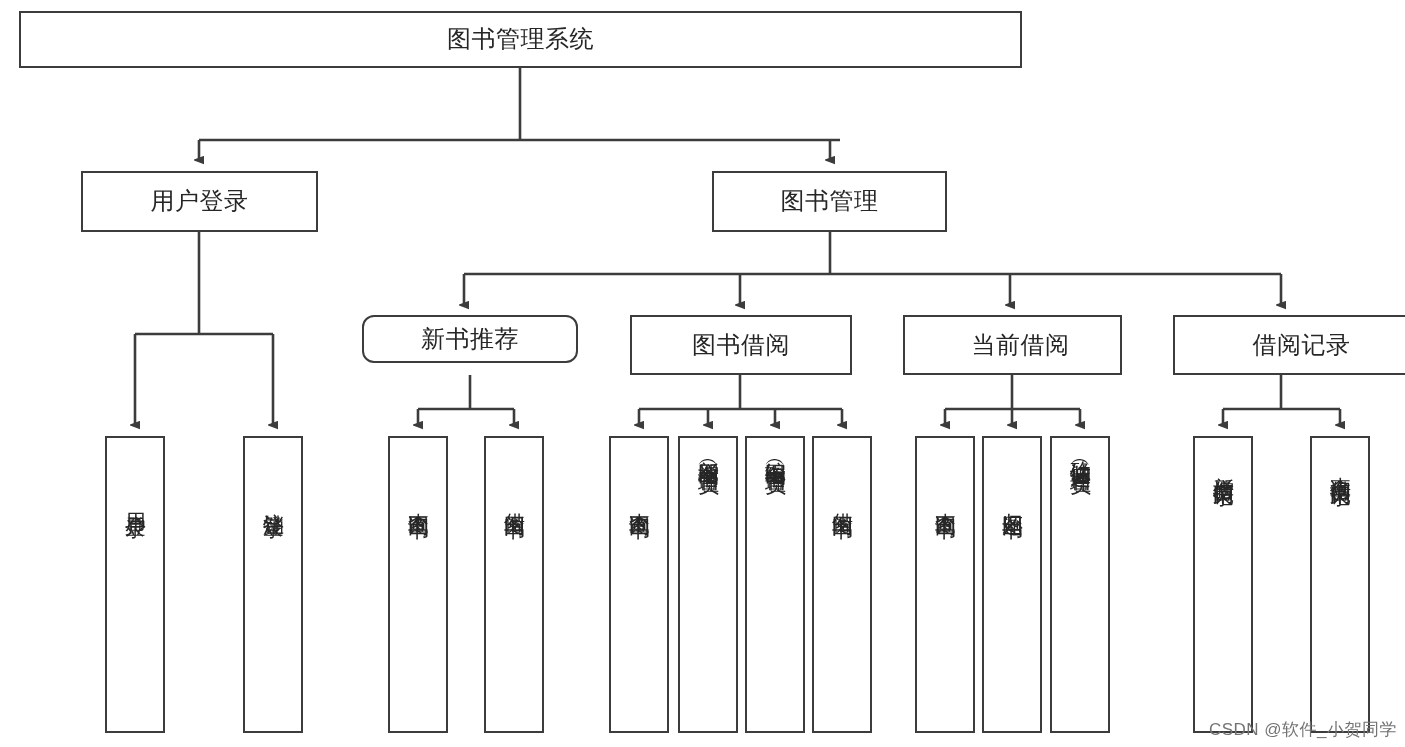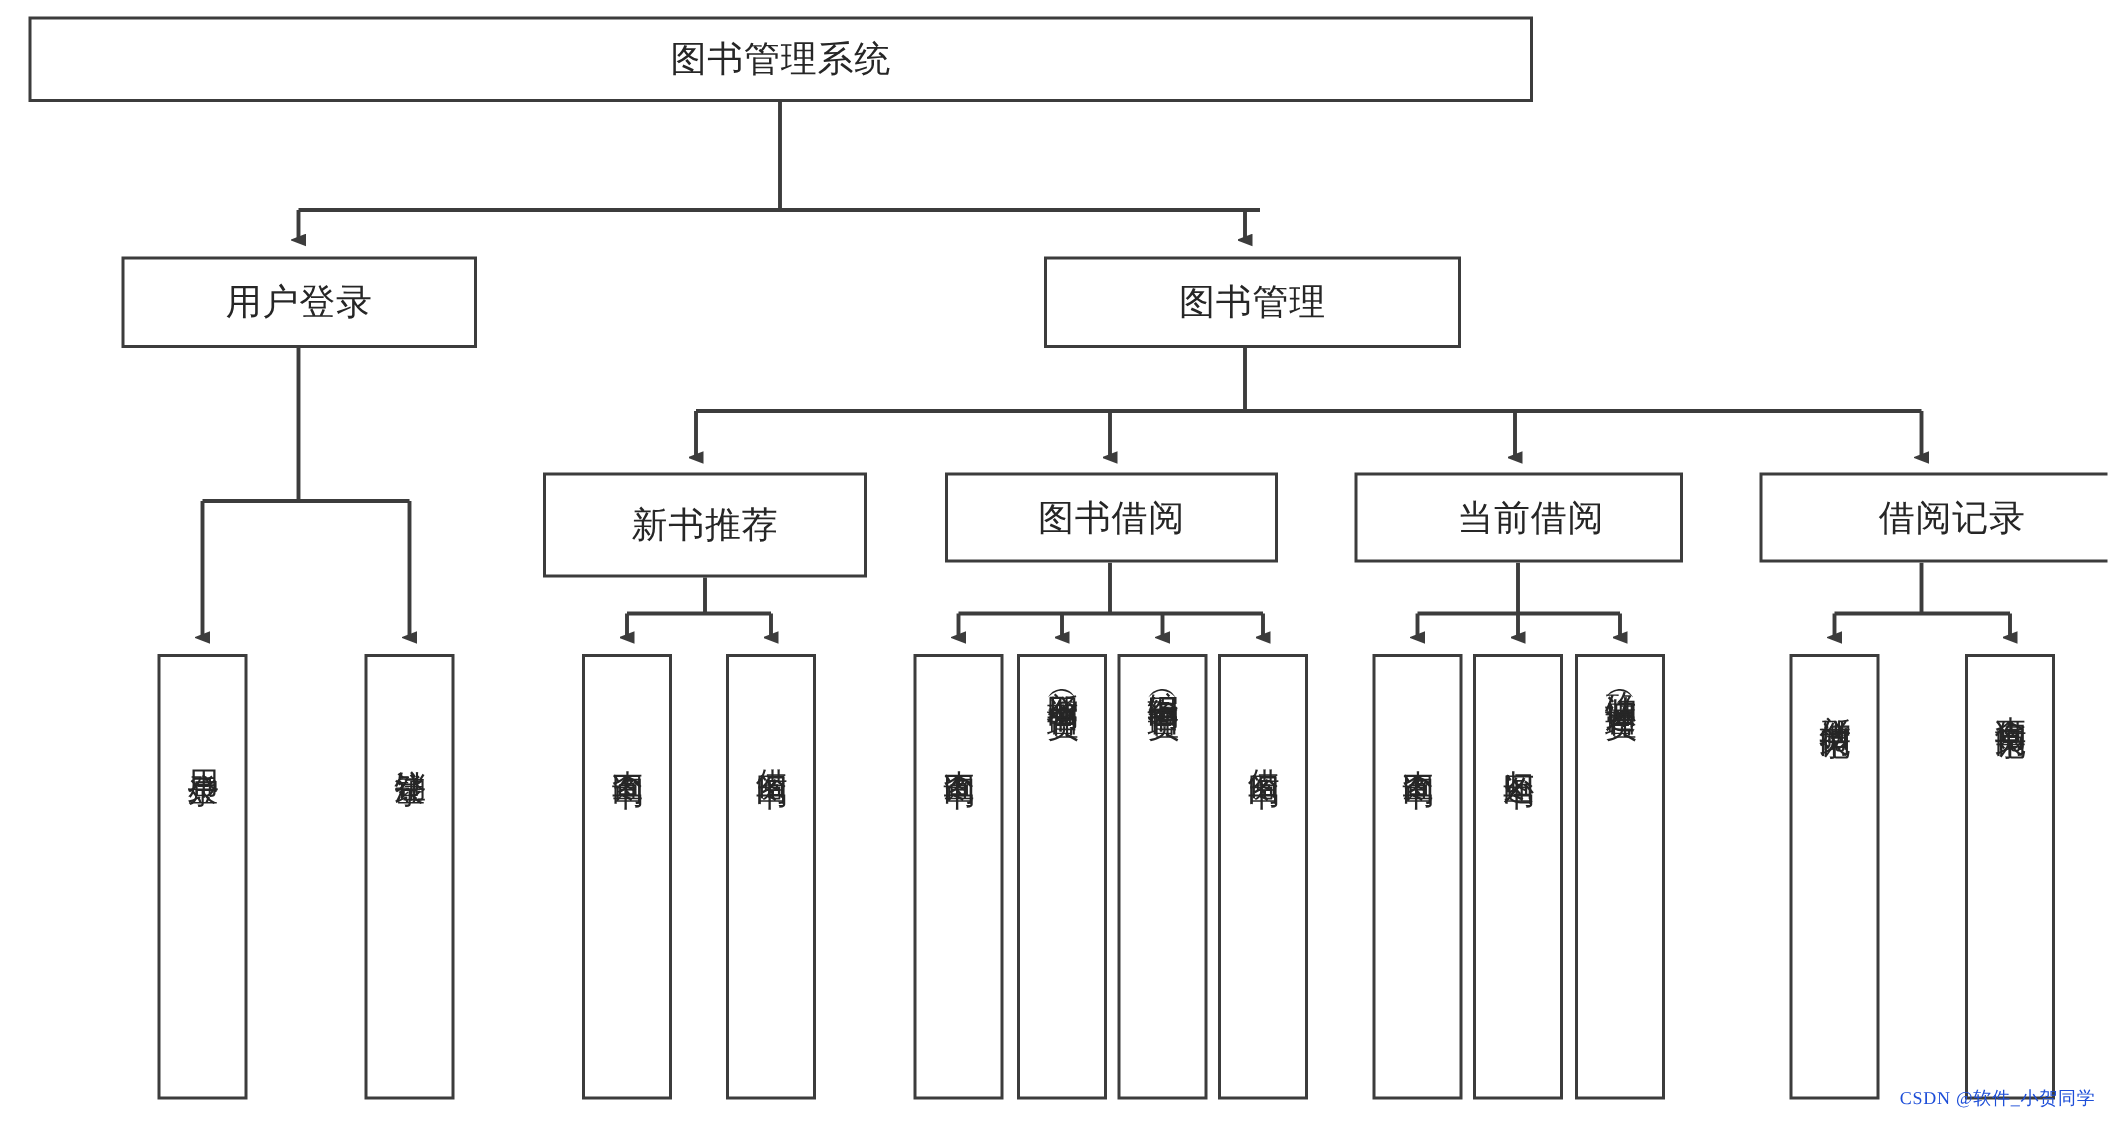--- a/index.html
+++ b/index.html
@@ -55,25 +55,25 @@
     text-orientation: upright;
     white-space: normal;
     letter-spacing: 2px;
     font-size: 21px;
     line-height: 1;
   }
   .watermark {
     position: absolute;
     right: 8px;
     bottom: 6px;
-    font-size: 12px;
-    color: #1d4ed8;
+    font-size: 17px;
+    color: #737373;
     letter-spacing: 0.5px;
     white-space: nowrap;
-    font-family: Liberation Serif, serif;
+    font-family: Liberation Sans, sans-serif;
   }
 </style>
 </head>
 <body>
 
 <div id="diagram-root">
 
   <svg class="connectors" viewBox="0 0 1405 747">
     <defs>
       <marker id="arrowhead" markerWidth="10" markerHeight="10" refX="4.2" refY="5" orient="auto" markerUnits="userSpaceOnUse">
@@ -124,25 +124,25 @@
     </g>
   </svg>
 
   <div class="node" style="left:19px; top:11px; width:1003px; height:57px;">
     <span class="label">图书管理系统</span>
   </div>
 
   <div class="node" style="left:81px; top:171px; width:237px; height:61px;">
     <span class="label">用户登录</span>
   </div>
-  <div class="node" style="left:696px; top:171px; width:278px; height:61px;">
+  <div class="node" style="left:712px; top:171px; width:235px; height:61px;">
     <span class="label">图书管理</span>
   </div>
 
-  <div class="node" style="left:362px; top:315px; width:216px; height:70px;">
+  <div class="node" style="left:362px; top:315px; width:216px; height:48px;border-radius:12px;">
     <span class="label">新书推荐</span>
   </div>
   <div class="node" style="left:630px; top:315px; width:222px; height:60px;">
     <span class="label">图书借阅</span>
   </div>
   <div class="node" style="left:903px; top:315px; width:219px; height:60px;padding-left:16px;">
     <span class="label">当前借阅</span>
   </div>
   <div class="node" style="left:1173px; top:315px; width:257px; height:60px;">
     <span class="label">借阅记录</span>

